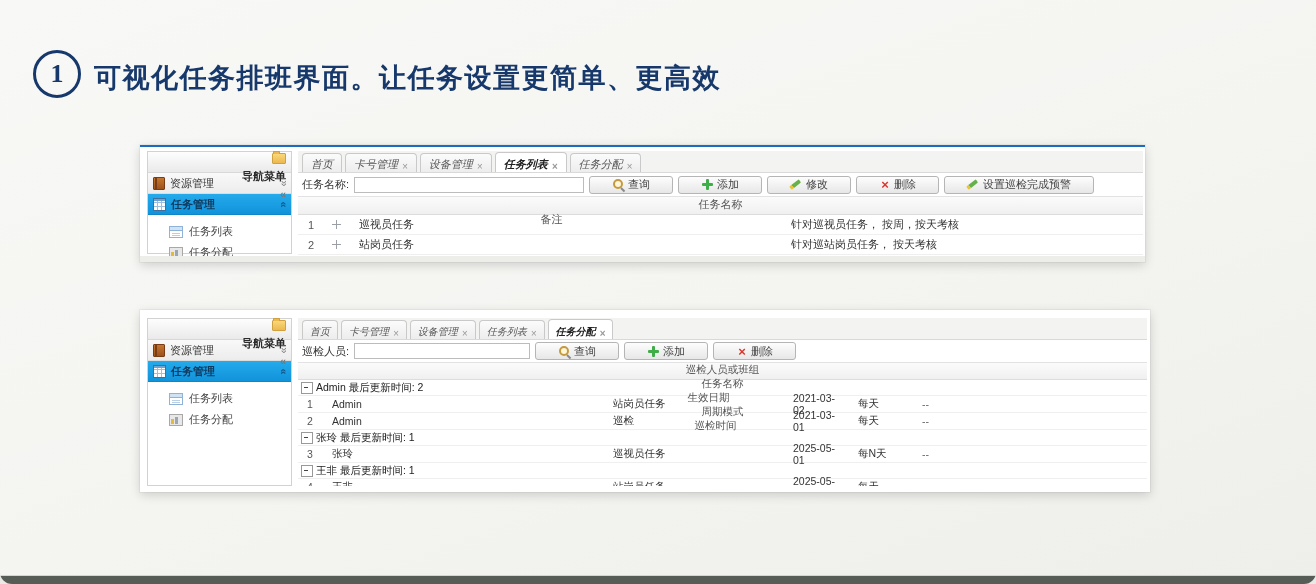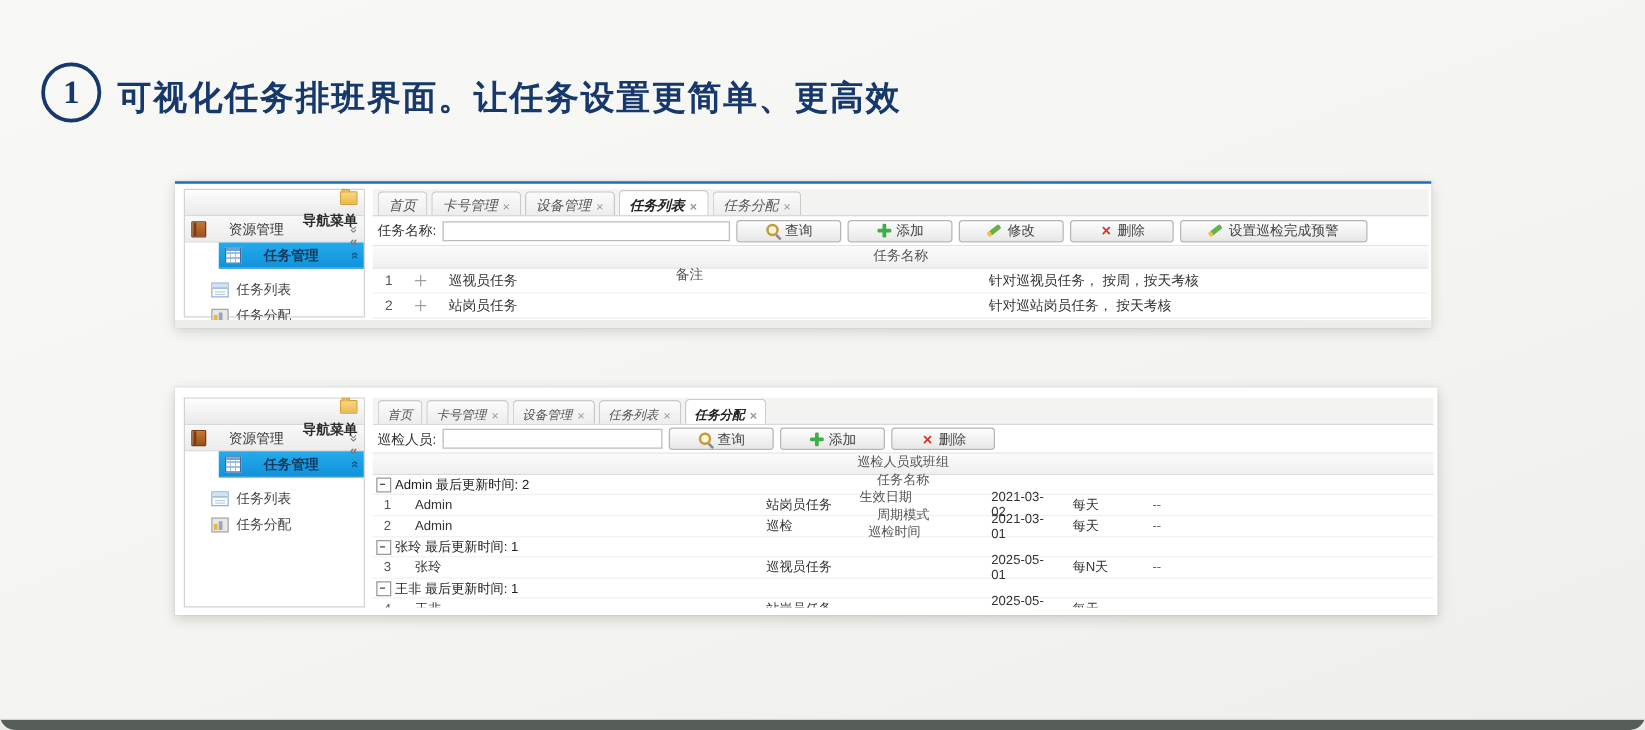--- a/index.html
+++ b/index.html
@@ -40,26 +40,26 @@
     position:absolute;left:7px;top:6px;width:145px;bottom:8px;
     border:1px solid #d2d2d2;background:#fff;font-size:11px;color:#333;box-sizing:border-box;
   }
   .shot2 .nav{top:8px;bottom:6px;}
   .nav-hd{
     height:20px;display:flex;align-items:flex-end;gap:5px;padding:0 5px;
     background:linear-gradient(#fdfdfd,#eaeaea);border-bottom:1px solid #d8d8d8;
     font-weight:bold;color:#2b2b2b;flex-direction:column;
   }
   .nav-row{
-    height:20px;display:flex;align-items:center;gap:18px;padding:0 5px;
+    height:20px;display:flex;align-items:center;gap:5px;padding:0 5px;
     background:linear-gradient(#f9f9f9,#ececec);border-bottom:1px solid #dcdcdc;color:#333;
   }
   .nav-row.sel{
     background:linear-gradient(#25aaec,#1193da);
-    color:#103a5e;font-weight:bold;border-bottom-color:#0f86c9;margin-left:27px;
+    color:#103a5e;font-weight:bold;border-bottom-color:#0f86c9;
   }
   .chev{margin-left:auto;color:#777;font-size:11px;line-height:1;display:inline-block;}
   .chev.down{transform:rotate(-90deg);}
   .chev.up{transform:rotate(90deg);color:#0d5a8e;}
   .nav-sub{padding-top:6px;}
   .nav-item{height:21px;display:flex;align-items:center;gap:6px;padding-left:21px;color:#444;}
 
   
   .ico{display:inline-block;position:relative;flex:none;}
   .folder-icon{width:12px;height:9px;background:linear-gradient(#f9d87a,#edb84e);border:1px solid #cfa23f;border-radius:1px;margin-top:1px;}

